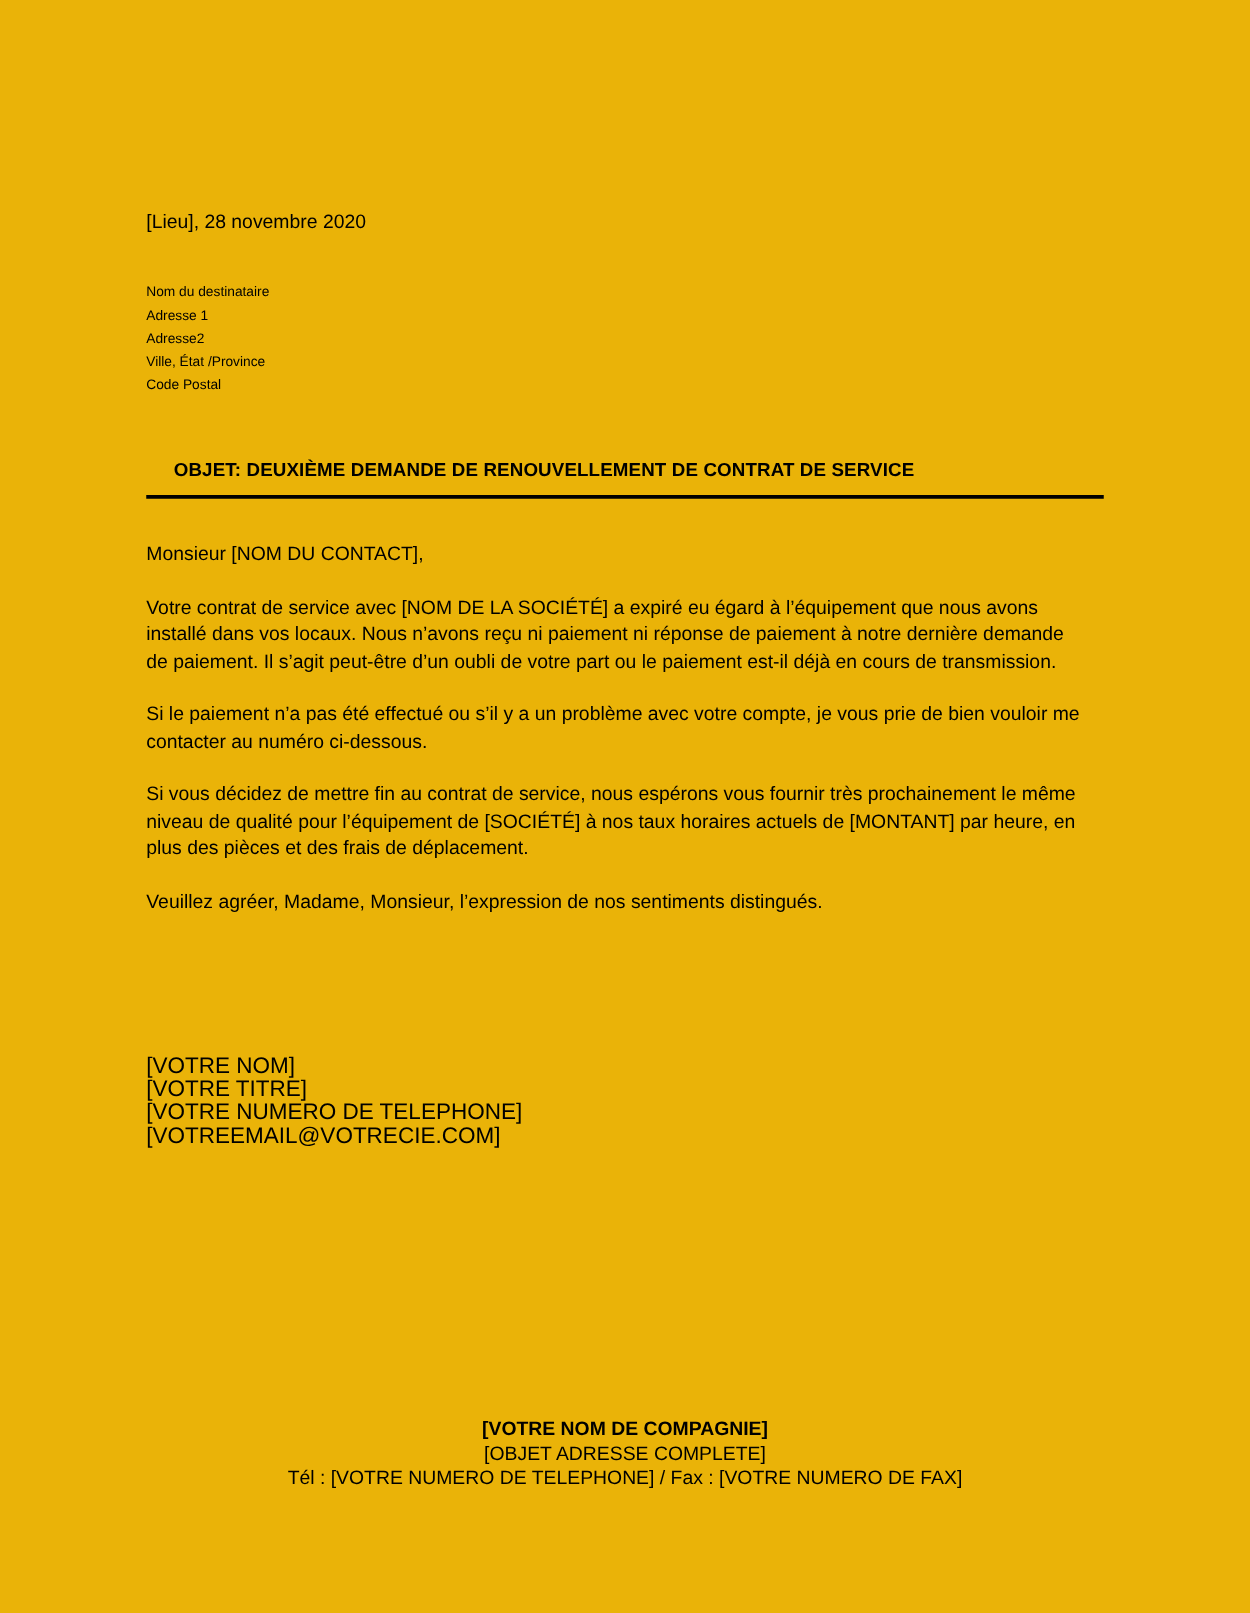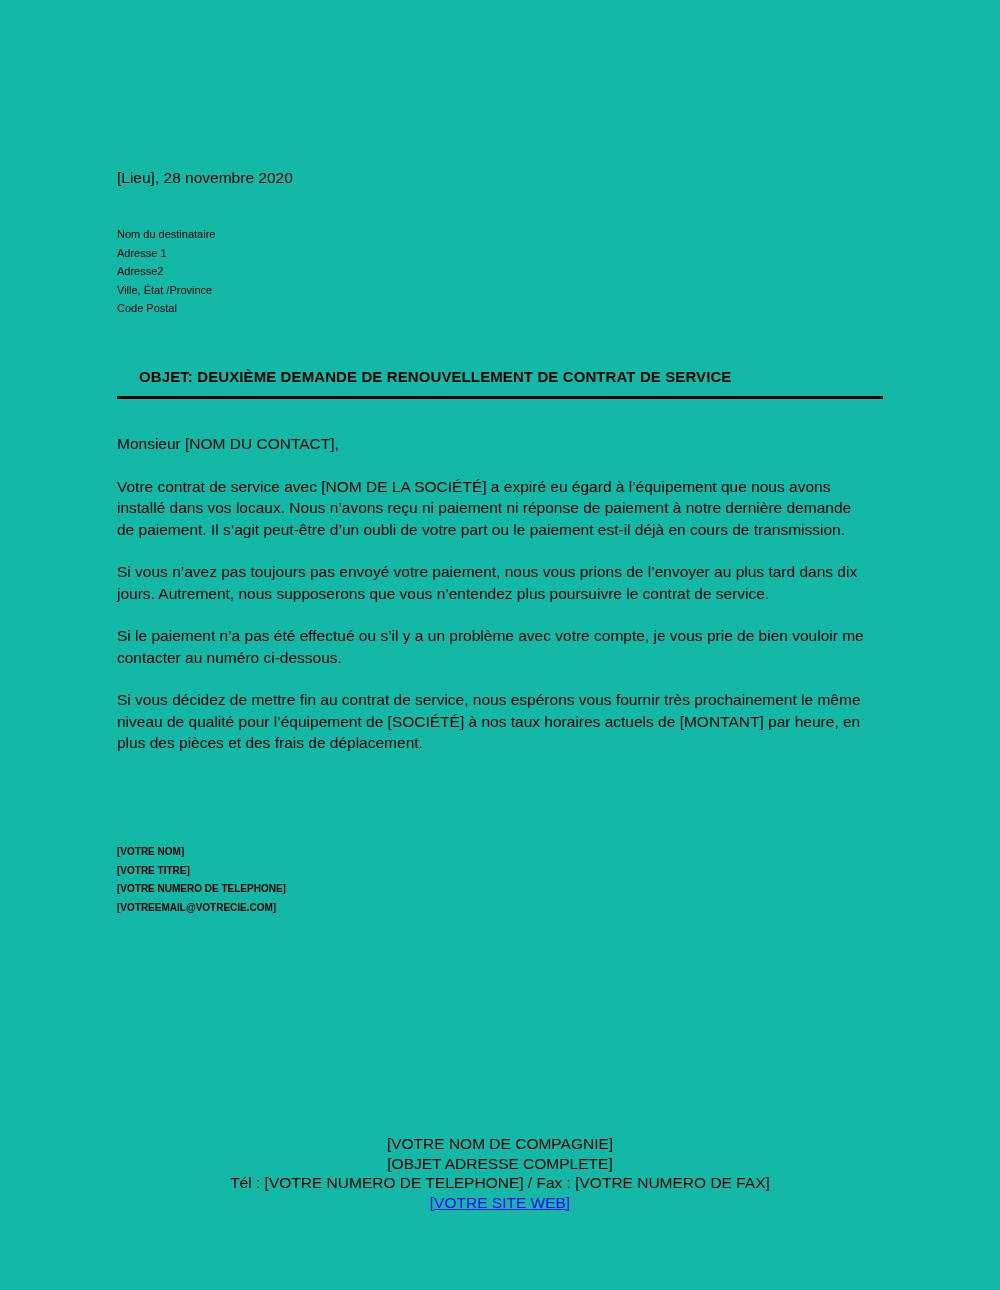--- a/index.html
+++ b/index.html
@@ -4,21 +4,21 @@
 <style>
   html, body {
     margin: 0;
     padding: 0;
     background: #ffffff;
   }
   .page {
     position: relative;
     width: 1000px;
     height: 1290px;
-    background: #14b8a6;
+    background: #eab308;
     overflow: hidden;
     font-family: "Liberation Sans", sans-serif;
     color: #000000;
     -webkit-font-smoothing: antialiased;
   }
   .content {
     position: absolute;
     left: 117px;
     top: 0;
     width: 766px;
@@ -80,38 +80,37 @@
   }
   .closing {
     margin: 22px 0 0 0;
   }
 
   
   .signature {
     position: absolute;
     top: 843px;
     left: 0;
-    font-size: 10px;
+    font-size: 18px;
     line-height: 18.6px;
-    font-weight: bold;
   }
   .signature div { white-space: nowrap; }
 
   
   .footer {
     position: absolute;
     top: 1134px;
     left: 0;
     width: 766px;
     text-align: center;
     font-size: 15.5px;
     line-height: 19.6px;
   }
   .footer .company {
-    font-weight: normal;
+    font-weight: bold;
   }
   .footer .weblink {
     color: #0000ff;
     text-decoration: underline;
     cursor: pointer;
   }
 </style>
 </head>
 <body>
 
@@ -127,35 +126,32 @@
       <div>Ville, État /Province</div>
       <div>Code Postal</div>
     </div>
 
     <div class="subject">OBJET: DEUXIÈME DEMANDE DE RENOUVELLEMENT DE CONTRAT DE SERVICE</div>
     <div class="subject-rule"></div>
 
     <div class="body-block">
       <p class="salutation">Monsieur [NOM DU CONTACT],</p>
       <p>Votre contrat de service avec [NOM DE LA SOCIÉTÉ] a expiré eu égard à l’équipement que nous avons installé dans vos locaux. Nous n’avons reçu ni paiement ni réponse de paiement à notre dernière demande de paiement. Il s’agit peut-être d’un oubli de votre part ou le paiement est-il déjà en cours de transmission.</p>
-      <p>Si vous n’avez pas toujours pas envoyé votre paiement, nous vous prions de l’envoyer au plus tard dans dix jours. Autrement, nous supposerons que vous n’entendez plus poursuivre le contrat de service.</p>
       <p>Si le paiement n’a pas été effectué ou s’il y a un problème avec votre compte, je vous prie de bien vouloir me contacter au numéro ci-dessous.</p>
       <p>Si vous décidez de mettre fin au contrat de service, nous espérons vous fournir très prochainement le même niveau de qualité pour l’équipement de [SOCIÉTÉ] à nos taux horaires actuels de [MONTANT] par heure, en plus des pièces et des frais de déplacement.</p>
+      <p class="closing">Veuillez agréer, Madame, Monsieur, l’expression de nos sentiments distingués.</p>
     </div>
 
     <div class="signature">
       <div>[VOTRE NOM]</div>
       <div>[VOTRE TITRE]</div>
       <div>[VOTRE NUMERO DE TELEPHONE]</div>
       <div>[VOTREEMAIL@VOTRECIE.COM]</div>
     </div>
 
     <div class="footer">
       <div class="company">[VOTRE NOM DE COMPAGNIE]</div>
       <div>[OBJET ADRESSE COMPLETE]</div>
       <div>Tél : [VOTRE NUMERO DE TELEPHONE] / Fax : [VOTRE NUMERO DE FAX]</div>
-      <div>
-        <span class="weblink">[VOTRE SITE WEB]</span>
-      </div>
     </div>
 
   </div>
 </div>
 
 </body></html>

